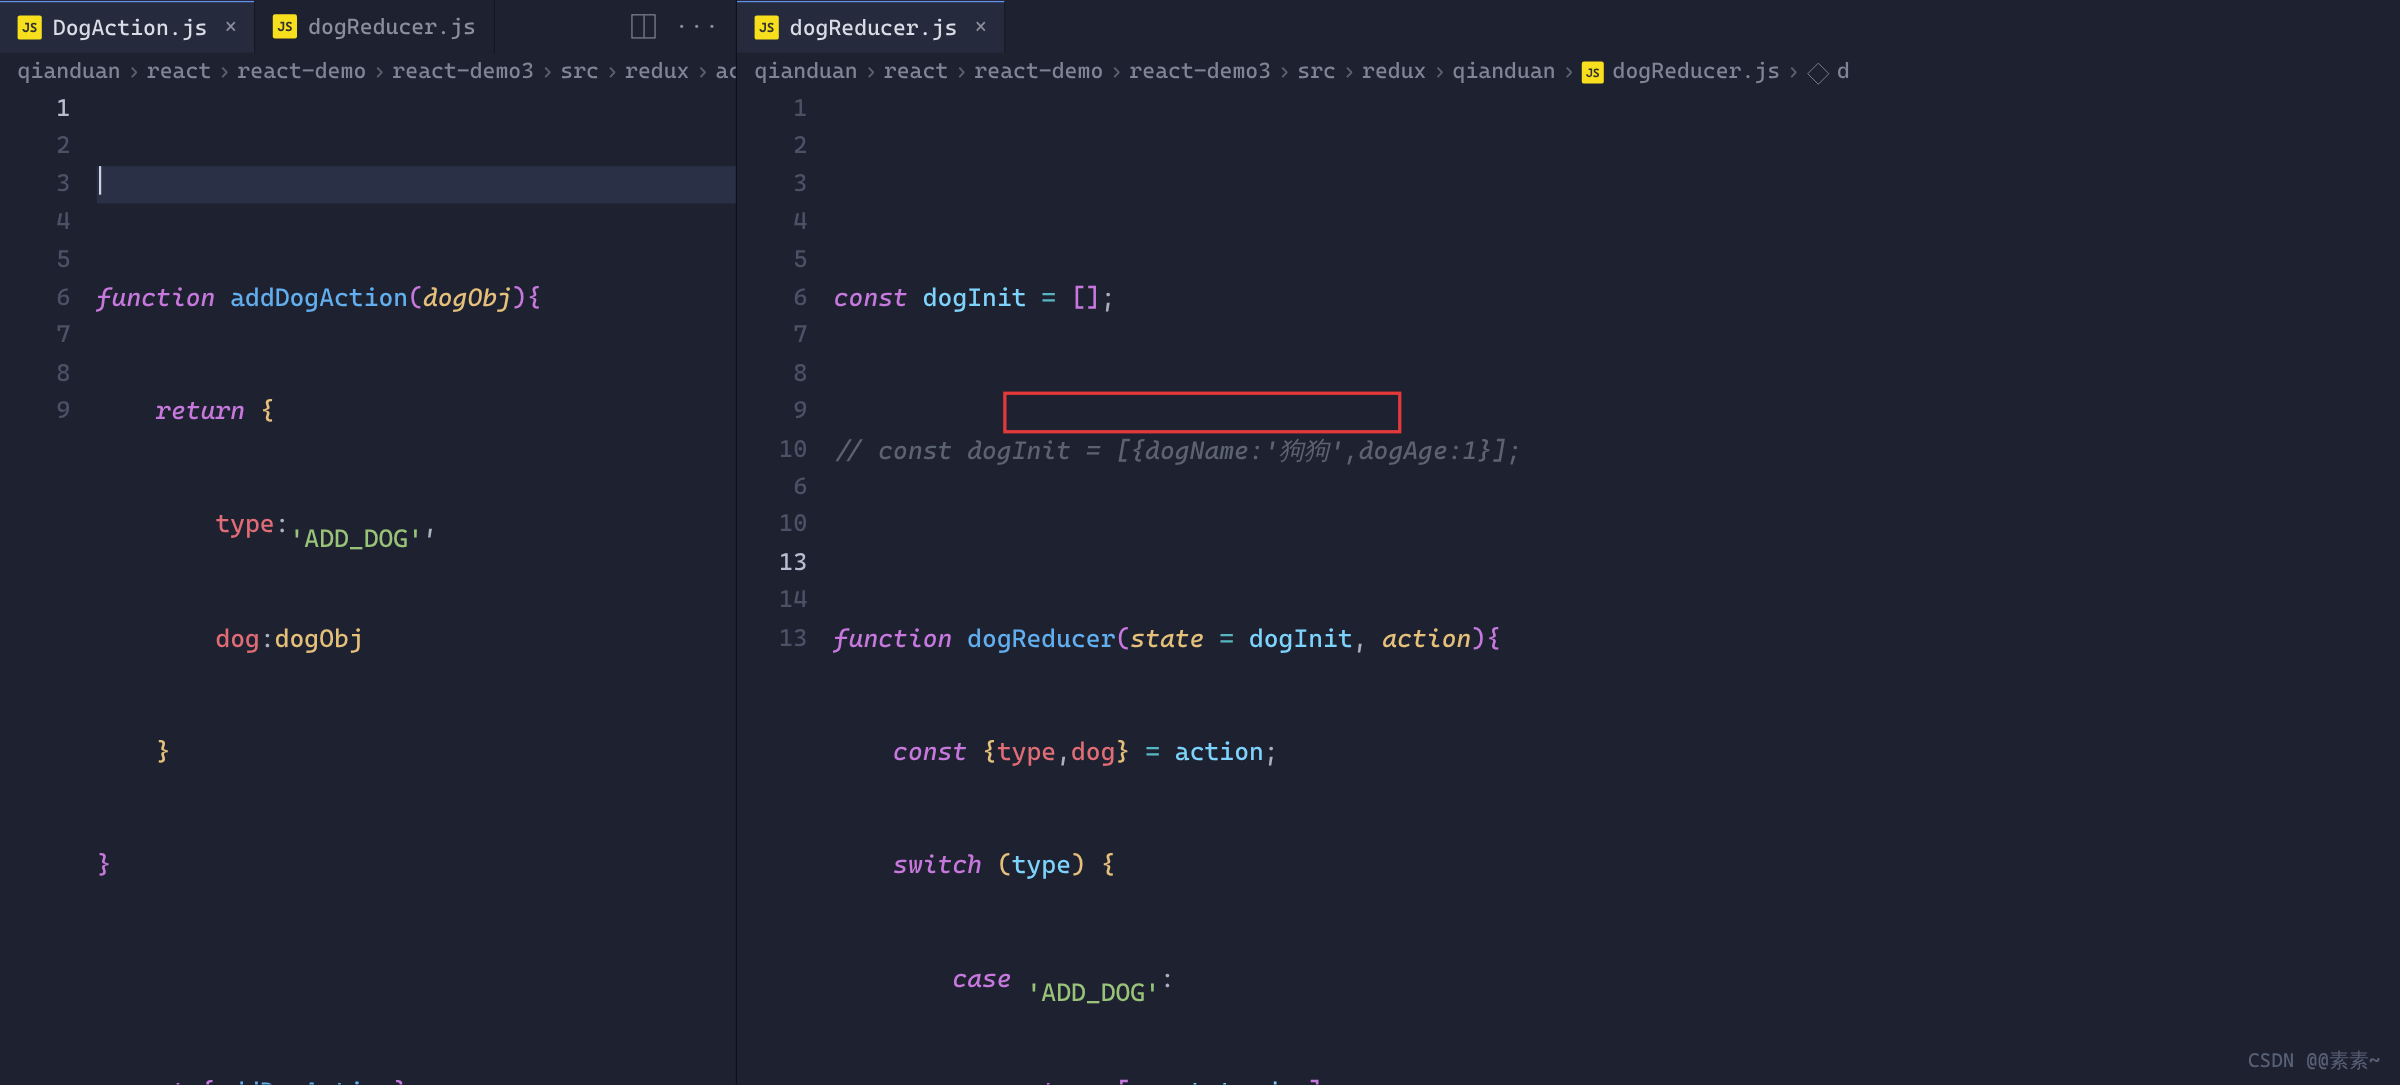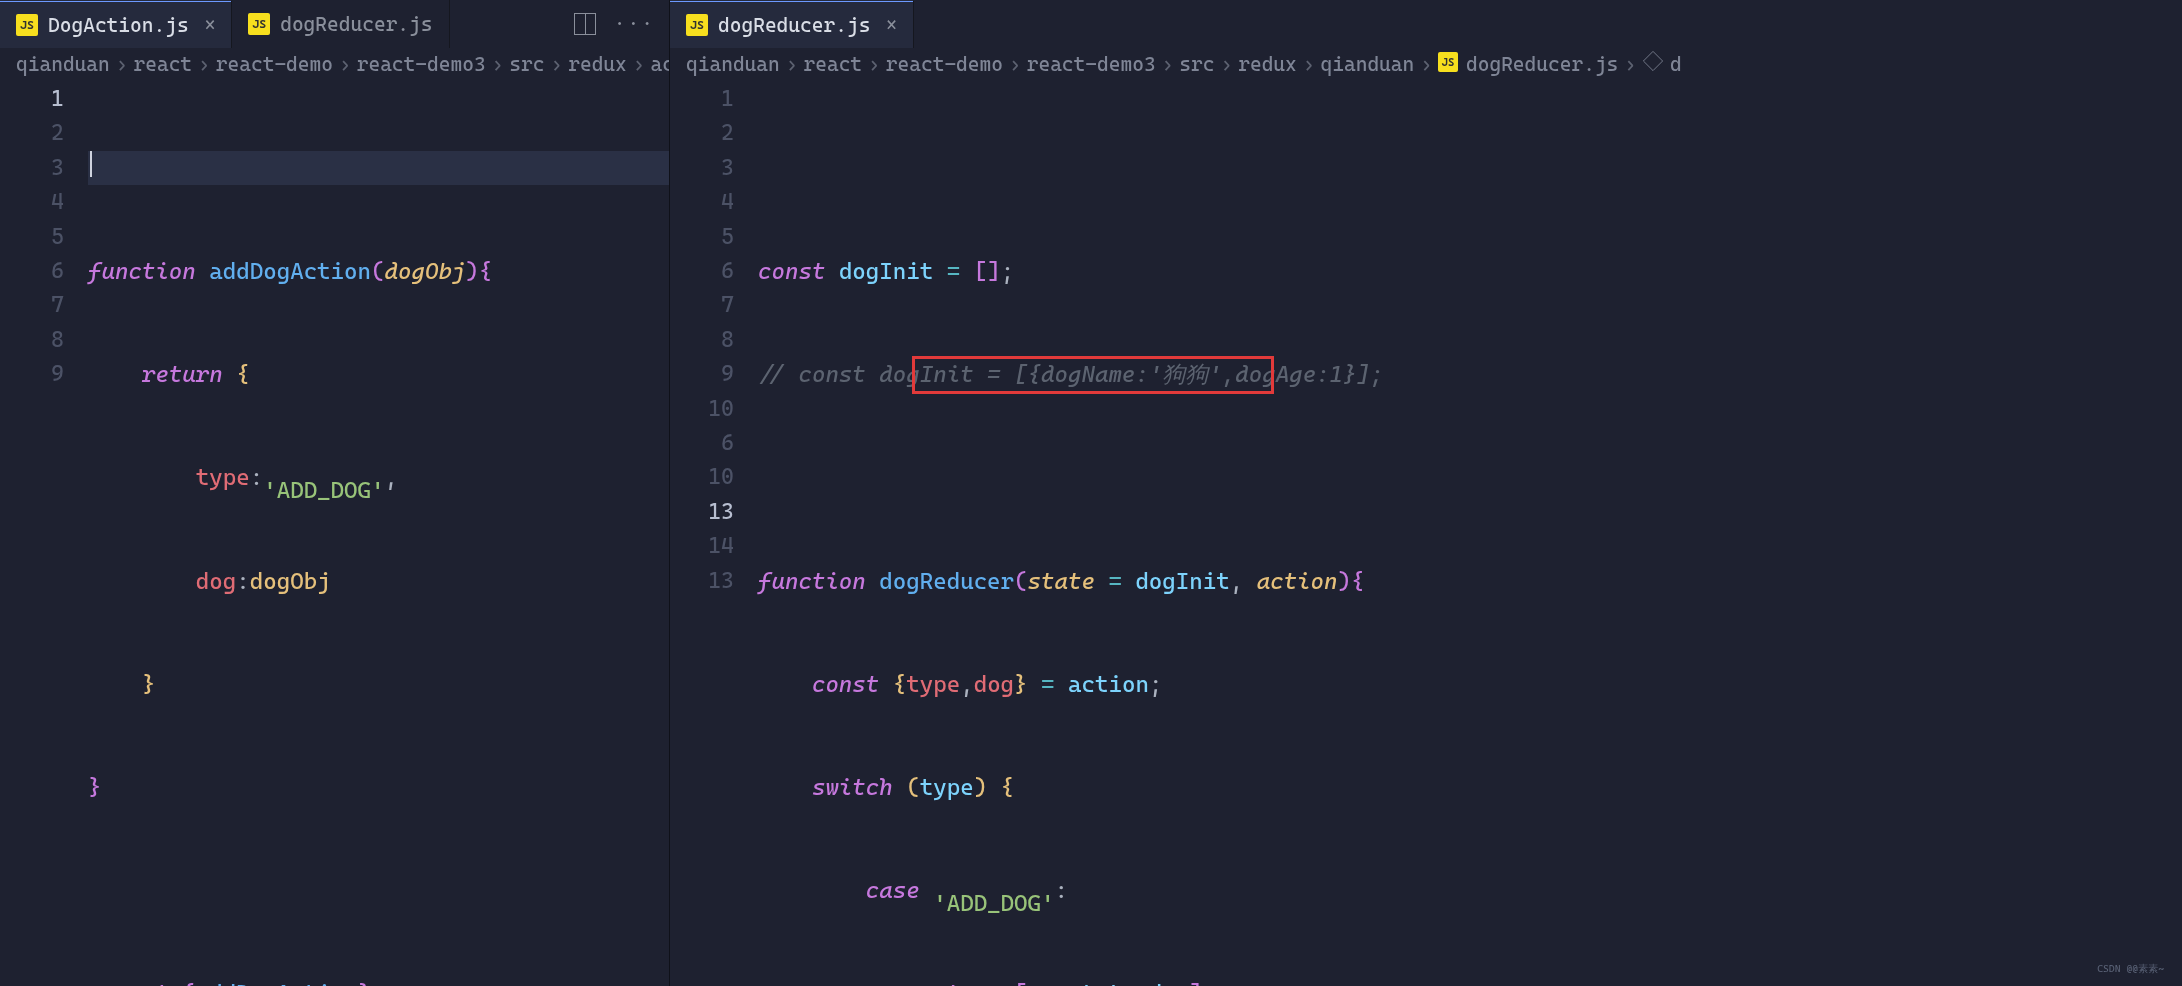--- a/index.html
+++ b/index.html
@@ -35,21 +35,21 @@
       font-size:12px; font-weight:700; border-radius:2px;
     }
     .tab .close { margin-left:6px; color:#8a8f9b; font-size:18px; }
     .tab-spacer { flex:1; }
     .tab-actions { display:flex; align-items:center; gap:18px; padding:0 14px; color:#8a8f9b; }
     .split-icon { width:22px; height:22px; border:1.5px solid #8a8f9b; position:relative; }
     .split-icon::after { content:""; position:absolute; left:50%; top:0; bottom:0; width:1.5px; background:#8a8f9b; }
 
     
     .crumbs {
-      display:flex; align-items:flex-start; gap:6px;
+      display:flex; align-items:flex-end; gap:6px;
       padding:4px 16px 6px 16px; font-size:20px;
       color:#7f8596; white-space:nowrap; overflow:hidden;
     }
     .crumbs .sep { color:#5c6170; }
     .crumbs .js-badge {
       display:inline-flex; align-items:center; justify-content:center;
       width:20px; height:20px; background:#f7df1e; color:#323330;
       font-size:11px; font-weight:700; border-radius:2px; margin-right:2px;
     }
     .crumbs .cube {
@@ -85,26 +85,26 @@
     .kw  { color:#c678dd; font-style:italic; }                        
     .fn  { color:#61afef; }                        
     .id  { color:#7dd3fc; }                        
     .prm { color:#e5c07b; font-style:italic; }                        
     .brc { color:#c678dd; }                        
     .brc2{ color:#e5c07b; }
     .prop{ color:#e06c75; }                        
     .str { color:#98c379;margin-top:13px; }                        
     .lit { color:#e5c07b; }                        
     .op  { color:#56b6c2; }                        
-    .cmt { color:#5c6370; font-style:italic; }
+    .cmt { color:#5c6370; font-style:italic;margin-top:36px; }
     .punc{ color:#abb2bf; }
 
     .watermark {
       position:absolute; right:18px; bottom:10px;
-      font-size:10px; color:#586074;
+      font-size:18px; color:#586074;
     }
   </style>
 </head>
 <body>
 
 <div class="pane left">
   <div class="tabs">
     <div class="tab active">
       <span class="js-badge">JS</span>
       <span>DogAction.js</span>

